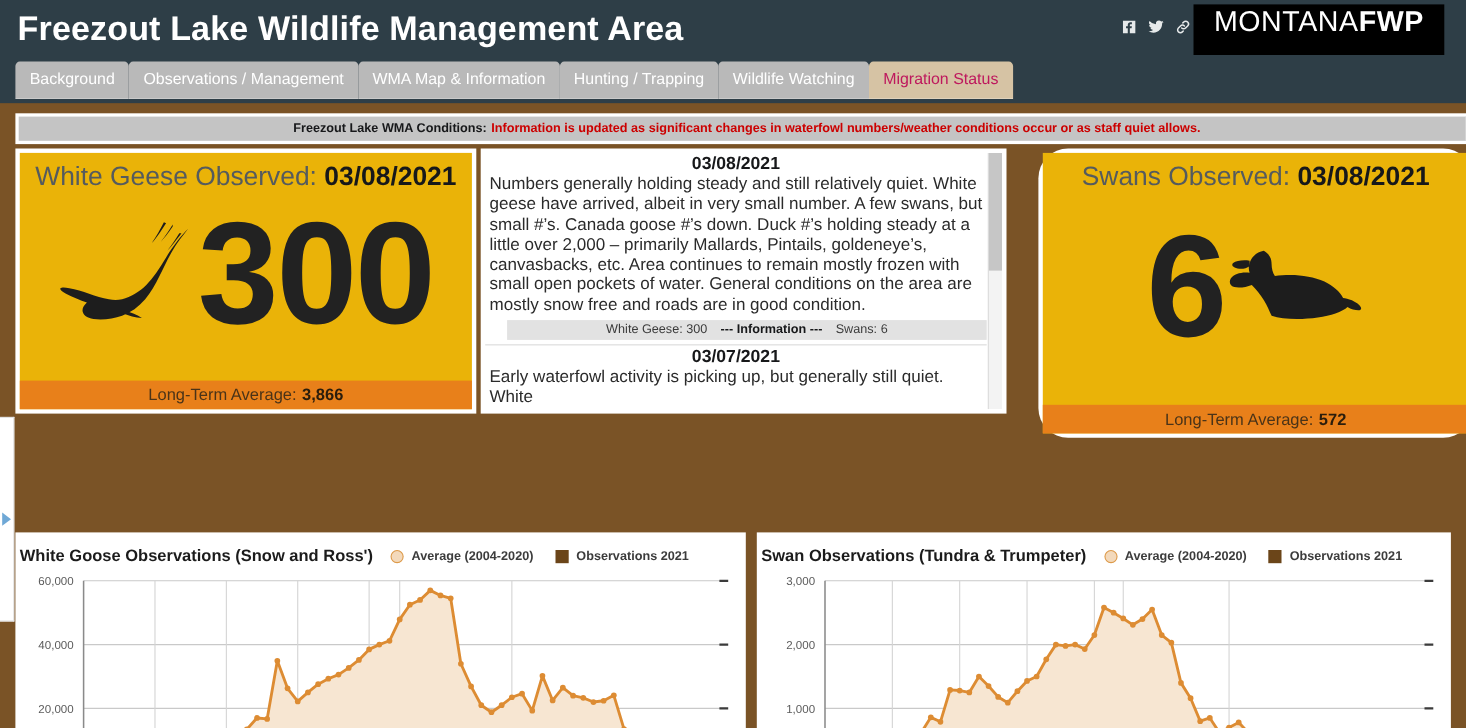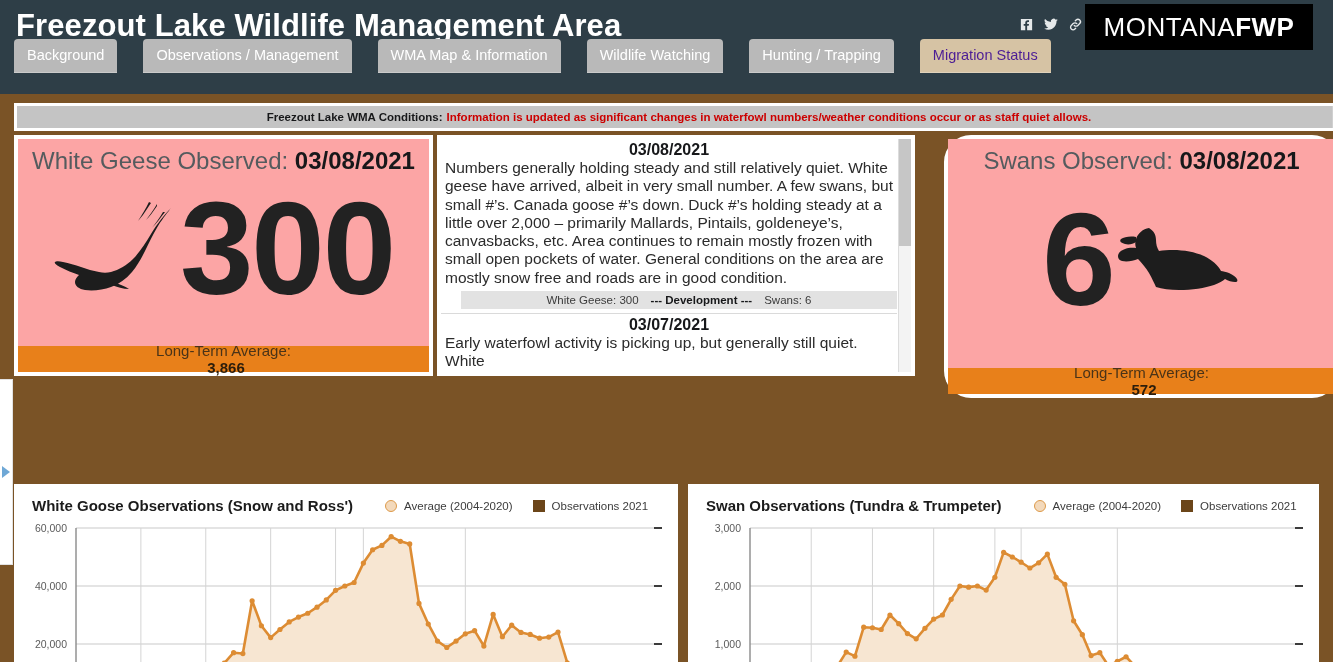--- a/index.html
+++ b/index.html
@@ -21,40 +21,40 @@
     letter-spacing:0.1px;
   }
   #social {
     position:absolute; right:250px; top:17px;
     display:flex; align-items:center; gap:9px;
   }
   #social .sicon { color:#e6e9ea; display:block; }
   #logo {
     position:absolute; right:20px; top:4px;
     width:228px; height:46px; background:#000;
-    display:flex; align-items:center; justify-content:center;
+    display:flex; align-items:flex-start; justify-content:center;
   }
   #logo-text { color:#fff; font-size:26px; letter-spacing:0.5px; white-space:nowrap; }
   #logo-text .thin { font-weight:300; }
   #logo-text .bold { font-weight:bold; }
 
   #tabs {
-    position:absolute; left:14px; top:39px;
-    display:flex; align-items:flex-end; gap:26px;
+    position:absolute; left:14px; top:56px;
+    display:flex; align-items:flex-end; gap:0;
   }
   .tab {
     background:#b9b9b9; color:#ffffff;
     font-size:14.5px;
     padding:9px 13px 10px 13px;
     border-radius:4px 4px 0 0;
     white-space:nowrap;
     line-height:1;
     box-shadow:0 -1px 0 rgba(255,255,255,.25) inset;
   }
-  .tab.active { background:#d6c3a4; color:#4c1d95; }
+  .tab.active { background:#d6c3a4; color:#be185d; }
 
   
   #page { position:absolute; left:0; top:94px; width:1333px; height:568px; background:#7a5326; }
 
   
   #conditions-wrap {
     position:absolute; left:14px; top:9px; width:1330px; height:28px;
     background:#ffffff; padding:3px;
   }
   #conditions {
@@ -72,38 +72,37 @@
 
   
   .card {
     position:absolute; background:#ffffff; padding:4px;
   }
   #card-geese { left:14px; top:41px; width:419px; height:241px; }
   #card-notes { left:437px; top:41px; width:478px; height:241px; }
   #card-swans { left:944px; top:41px; width:395px; height:263px;border-radius:27px; }
 
   .kpi-inner {
-    width:100%; height:100%; background:#fca5a5;
+    width:100%; height:100%; background:#eab308;
     position:relative; display:flex; flex-direction:column;
   }
   .kpi-title {
     text-align:center; padding-top:8px;
     font-size:24px; color:#555b5e; font-weight:300; white-space:nowrap;
   }
   .kpi-title .date { color:#17181a; font-weight:bold; }
   .kpi-body {
     flex:1; display:flex; align-items:center; justify-content:center; gap:2px;
     padding-bottom:22px;
   }
   .kpi-number { font-size:132px; font-weight:bold; color:#222; line-height:.82; letter-spacing:-2px; }
   .kpi-footer {
     height:26px; background:#e8801a; color:#4a3318;
     display:flex; align-items:center; justify-content:center;
     font-size:15px;
-    flex-direction:column;
   }
   .kpi-footer .val { font-weight:bold; color:#2b1d0c; margin-left:5px; }
 
   
   #notes-inner {
     width:100%; height:100%; background:#ffffff; position:relative; overflow:hidden;
     display:flex; flex-direction:column;
   }
   #notes-scrollregion { flex:1; overflow:hidden; position:relative; padding-right:14px; }
   .note-date { text-align:center; font-size:16px; font-weight:bold; color:#17181a; margin-top:2px; }
@@ -124,26 +123,26 @@
     height:25px; background:#8f8f8f;
     display:flex; align-items:center; justify-content:center;
   }
   #weather-link { color:#1f6fb8; font-size:15px; font-weight:bold; }
 
   
   .chart-card { position:absolute; background:#ffffff; }
   #chart-left  { left:14px;  top:390px; width:664px; height:262px; }
   #chart-right { left:688px; top:390px; width:631px; height:262px; }
   .chart-head {
-    display:flex; align-items:center; gap:32px;
-    padding:13px 0 0 18px;
+    display:flex; align-items:center; gap:16px;
+    padding:13px 0 0 4px;
   }
   .chart-title { font-size:15px; font-weight:bold; color:#1b1b1b; white-space:nowrap; }
   .legend { display:flex; align-items:center; gap:20px; }
-  .legend-item { display:flex; align-items:center; gap:7px; font-size:11.5px; color:#3c3c3c; white-space:nowrap; }
+  .legend-item { display:flex; align-items:center; gap:7px; font-size:11.5px; color:#3c3c3c; white-space:nowrap;font-weight:bold; }
   .swatch-circle { width:12px; height:12px; border-radius:50%; background:#f3d9bb; border:1px solid #dd9a4a; display:block; }
   .swatch-square { width:12px; height:12px; background:#6b4519; display:block; }
   .plot { position:relative; margin-top:6px; }
   .plot svg { display:block; }
 
   
   #side-handle {
     position:absolute; left:0; top:285px; width:13px; height:186px;
     background:#ffffff; border:1px solid #e2e2e2; border-left:none;
     display:flex; align-items:center; justify-content:center;
@@ -179,22 +178,22 @@
   </div>
 
   <div id="logo">
     <div id="logo-text"><span class="thin">MONTANA</span><span class="bold">FWP</span></div>
   </div>
 
   <div id="tabs">
     <div class="tab">Background</div>
     <div class="tab">Observations / Management</div>
     <div class="tab">WMA Map &amp; Information</div>
+    <div class="tab">Hunting / Trapping</div>
     <div class="tab">Wildlife Watching</div>
-    <div class="tab">Hunting / Trapping</div>
     <div class="tab active">Migration Status</div>
   </div>
 </div>
 
 <div id="page">
 
   <div id="conditions-wrap">
     <div id="conditions">
       <span id="cond-label">Freezout Lake WMA Conditions:</span>
       <span id="cond-text">Information is updated as significant changes in waterfowl numbers/weather conditions occur or as staff quiet allows.</span>
@@ -227,21 +226,21 @@
     </div>
   </div>
 
   <div class="card" id="card-notes">
     <div id="notes-inner">
       <div id="notes-scrollregion">
         <div class="note-date">03/08/2021</div>
         <div class="note-body">Numbers generally holding steady and still relatively quiet. White geese have arrived, albeit in very small number. A few swans, but small #’s. Canada goose #’s down. Duck #’s holding steady at a little over 2,000 – primarily Mallards, Pintails, goldeneye’s, canvasbacks, etc. Area continues to remain mostly frozen with small open pockets of water. General conditions on the area are mostly snow free and roads are in good condition.</div>
         <div class="note-obs">
           <span>White Geese: 300</span>
-          <span class="mid">--- Development ---</span>
+          <span class="mid">--- Information ---</span>
           <span>Swans: 6</span>
         </div>
         <div class="note-sep"></div>
         <div class="note-date">03/07/2021</div>
         <div class="note-body">Early waterfowl activity is picking up, but generally still quiet. White</div>
         <div id="notes-scrollbar">
           <div id="notes-thumb"></div>
         </div>
       </div>
     </div>

